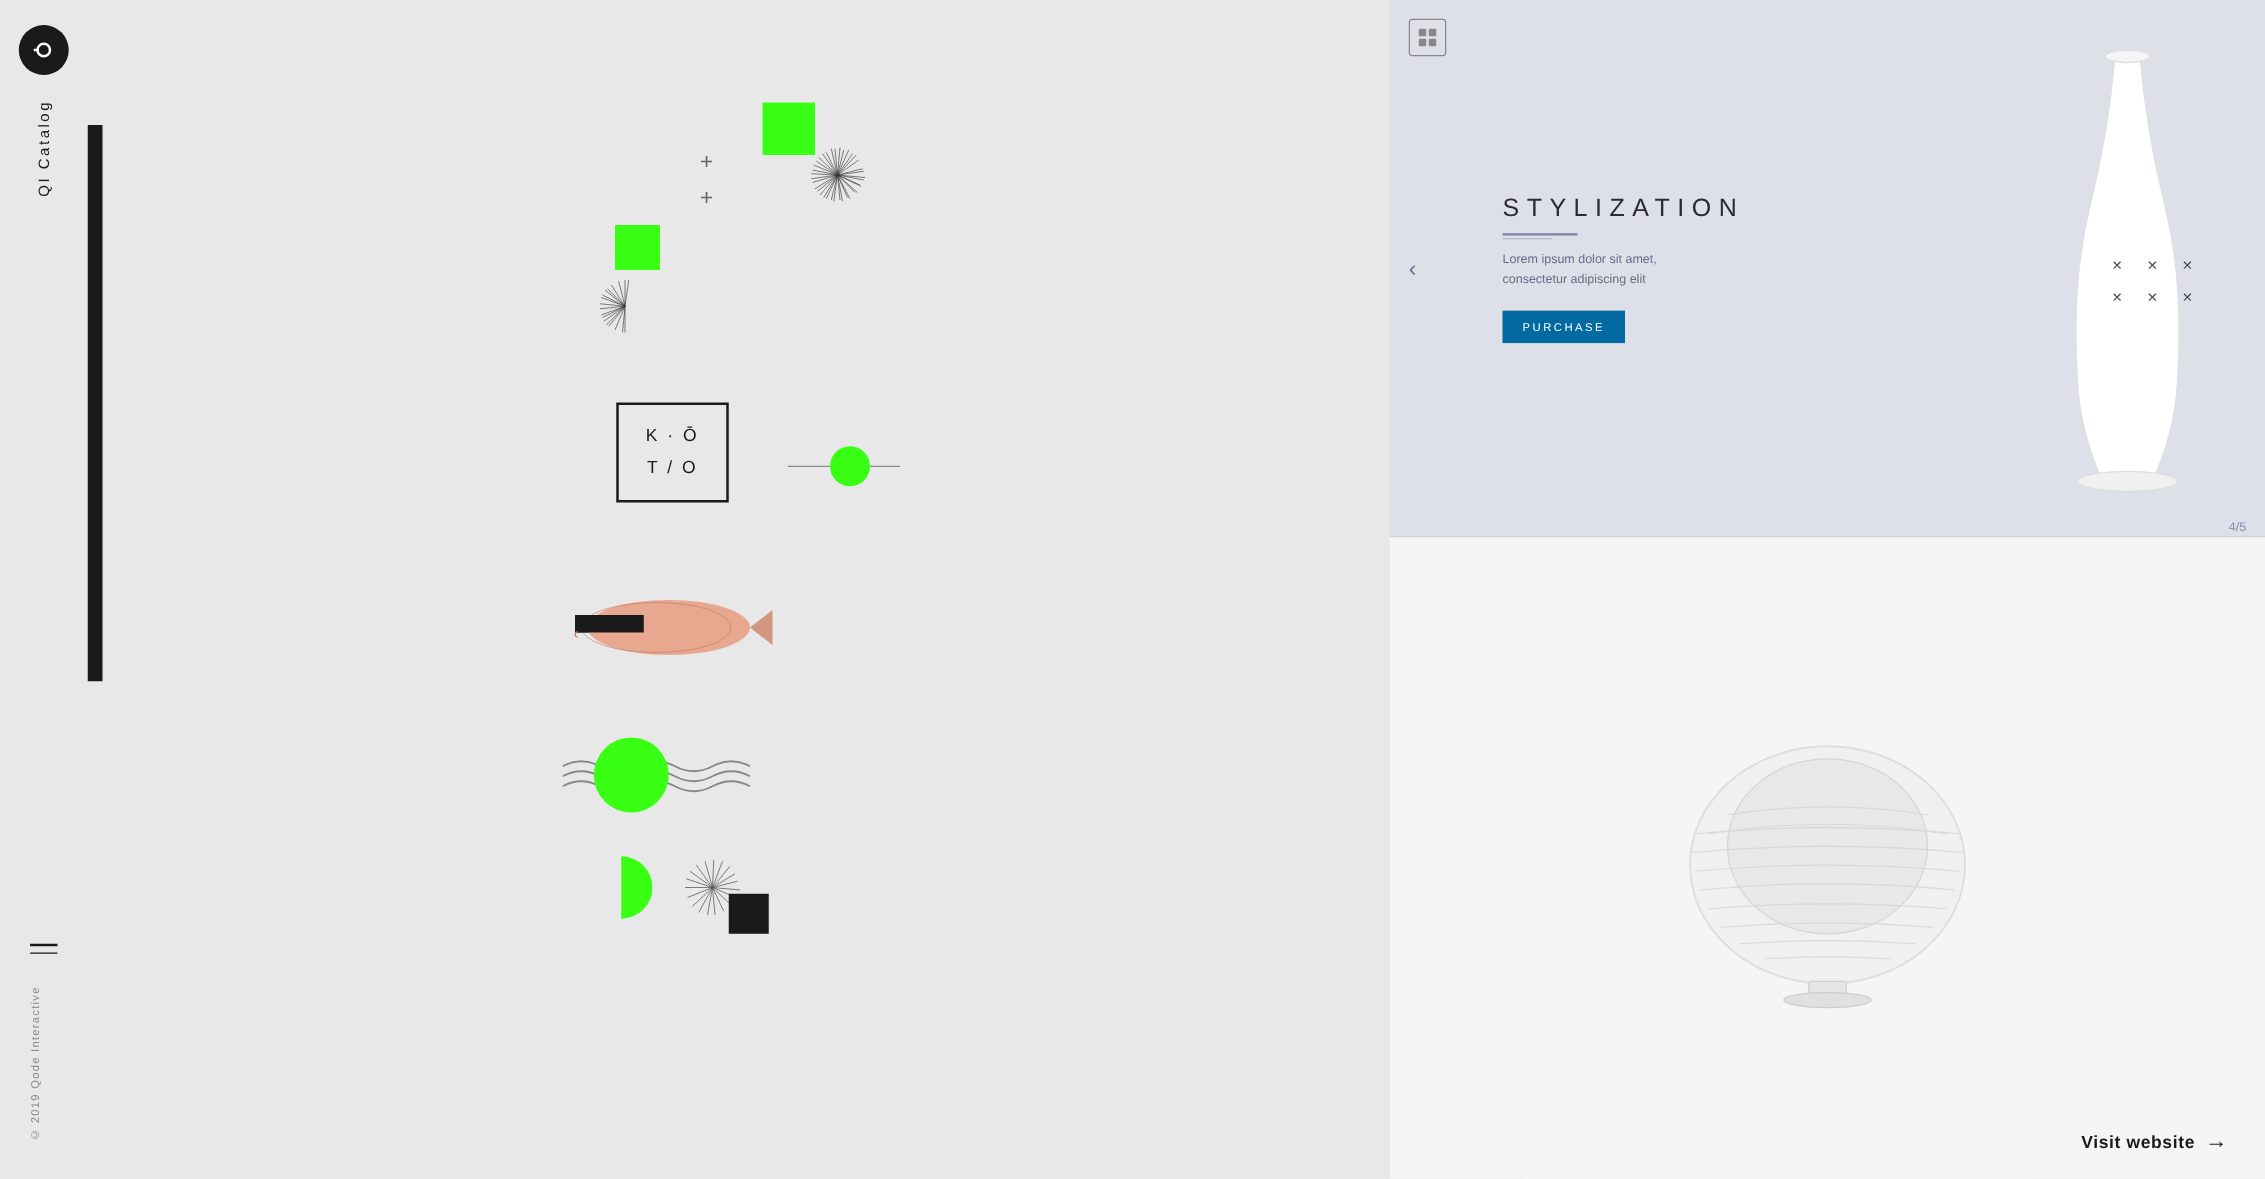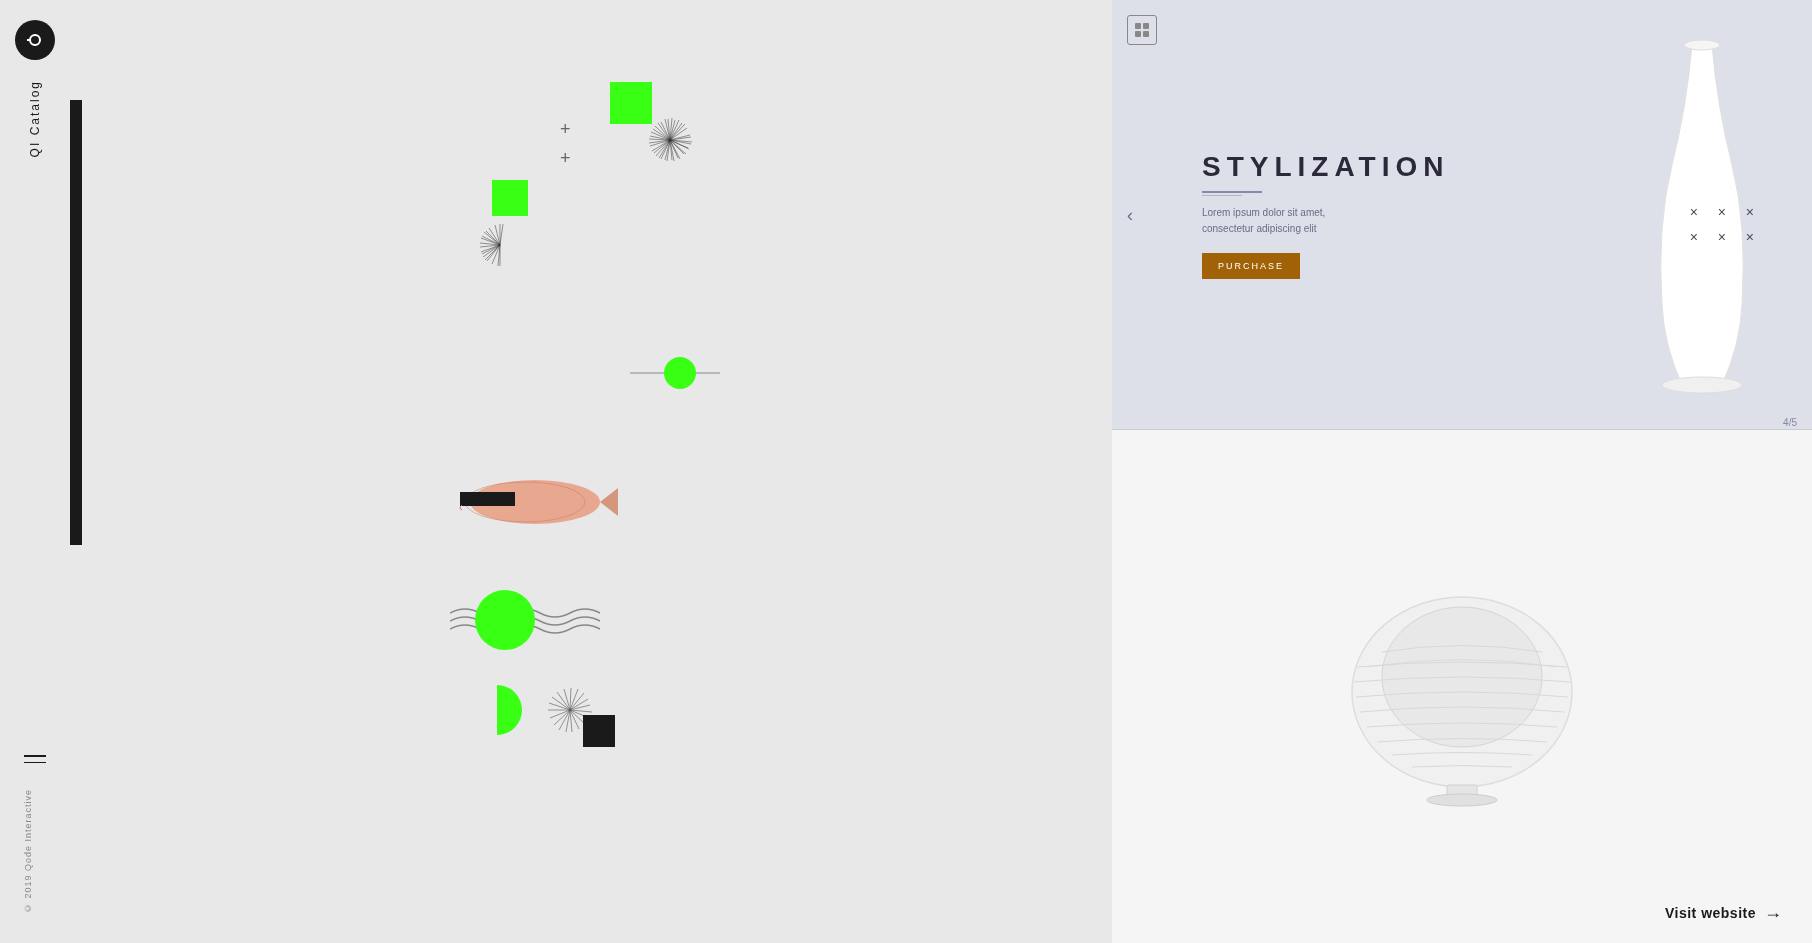--- a/index.html
+++ b/index.html
@@ -165,24 +165,24 @@
     }
 
     .stylization-text {
       position: absolute;
       left: 50px;
       top: 50%;
       transform: translateY(-50%);
     }
 
     .stylization-title {
-      font-size: 28px;
+      font-size: 20px;
       letter-spacing: 6px;
       color: #2a2a3a;
-      font-weight: 700;
+      font-weight: 400;
       text-transform: uppercase;
     }
 
     .stylization-line {
       width: 60px;
       height: 2px;
       background: #8888aa;
       margin-top: 8px;
       position: relative;
     }
@@ -201,21 +201,21 @@
     .stylization-desc {
       font-size: 10px;
       color: #6a6a8a;
       margin-top: 12px;
       line-height: 1.6;
       max-width: 160px;
     }
 
     .purchase-btn {
       margin-top: 16px;
-      background: #a16207;
+      background: #0369a1;
       color: #fff;
       font-size: 9px;
       letter-spacing: 2px;
       padding: 8px 16px;
       border: none;
       cursor: pointer;
       text-transform: uppercase;
     }
 
     .panel-nav-arrow {
@@ -449,20 +449,26 @@
         <line x1="0" y1="0" x2="0" y2="-21"></line>
           <line x1="0" y1="0" x2="3" y2="-21"></line>
         <line x1="0" y1="0" x2="-15" y2="15"></line>
           <line x1="0" y1="0" x2="-14" y2="-14"></line>
         <line x1="0" y1="0" x2="-18" y2="9"></line>
           <line x1="0" y1="0" x2="-18" y2="-9"></line>
       </g>
     </svg>
   </div>
 
+  <div class="logo-box" style="left: 493px; top: 322px; width: 90px; height: 80px;">
+    <div class="logo-box-text">
+      <div>K · Ō</div>
+      <div>T / O</div>
+    </div>
+  </div>
 
   <div style="position: absolute; left: 630px; top: 348px;">
     <svg width="90" height="50">
       <line x1="0" y1="25" x2="90" y2="25" stroke="#888" stroke-width="1"></line>
       <circle cx="50" cy="25" r="16" fill="#39ff14"></circle>
     </svg>
   </div>
 
   <div class="fish-container" style="left: 440px; top: 470px; width: 180px; height: 70px;">
     <svg width="180" height="70" viewBox="0 0 180 70">

